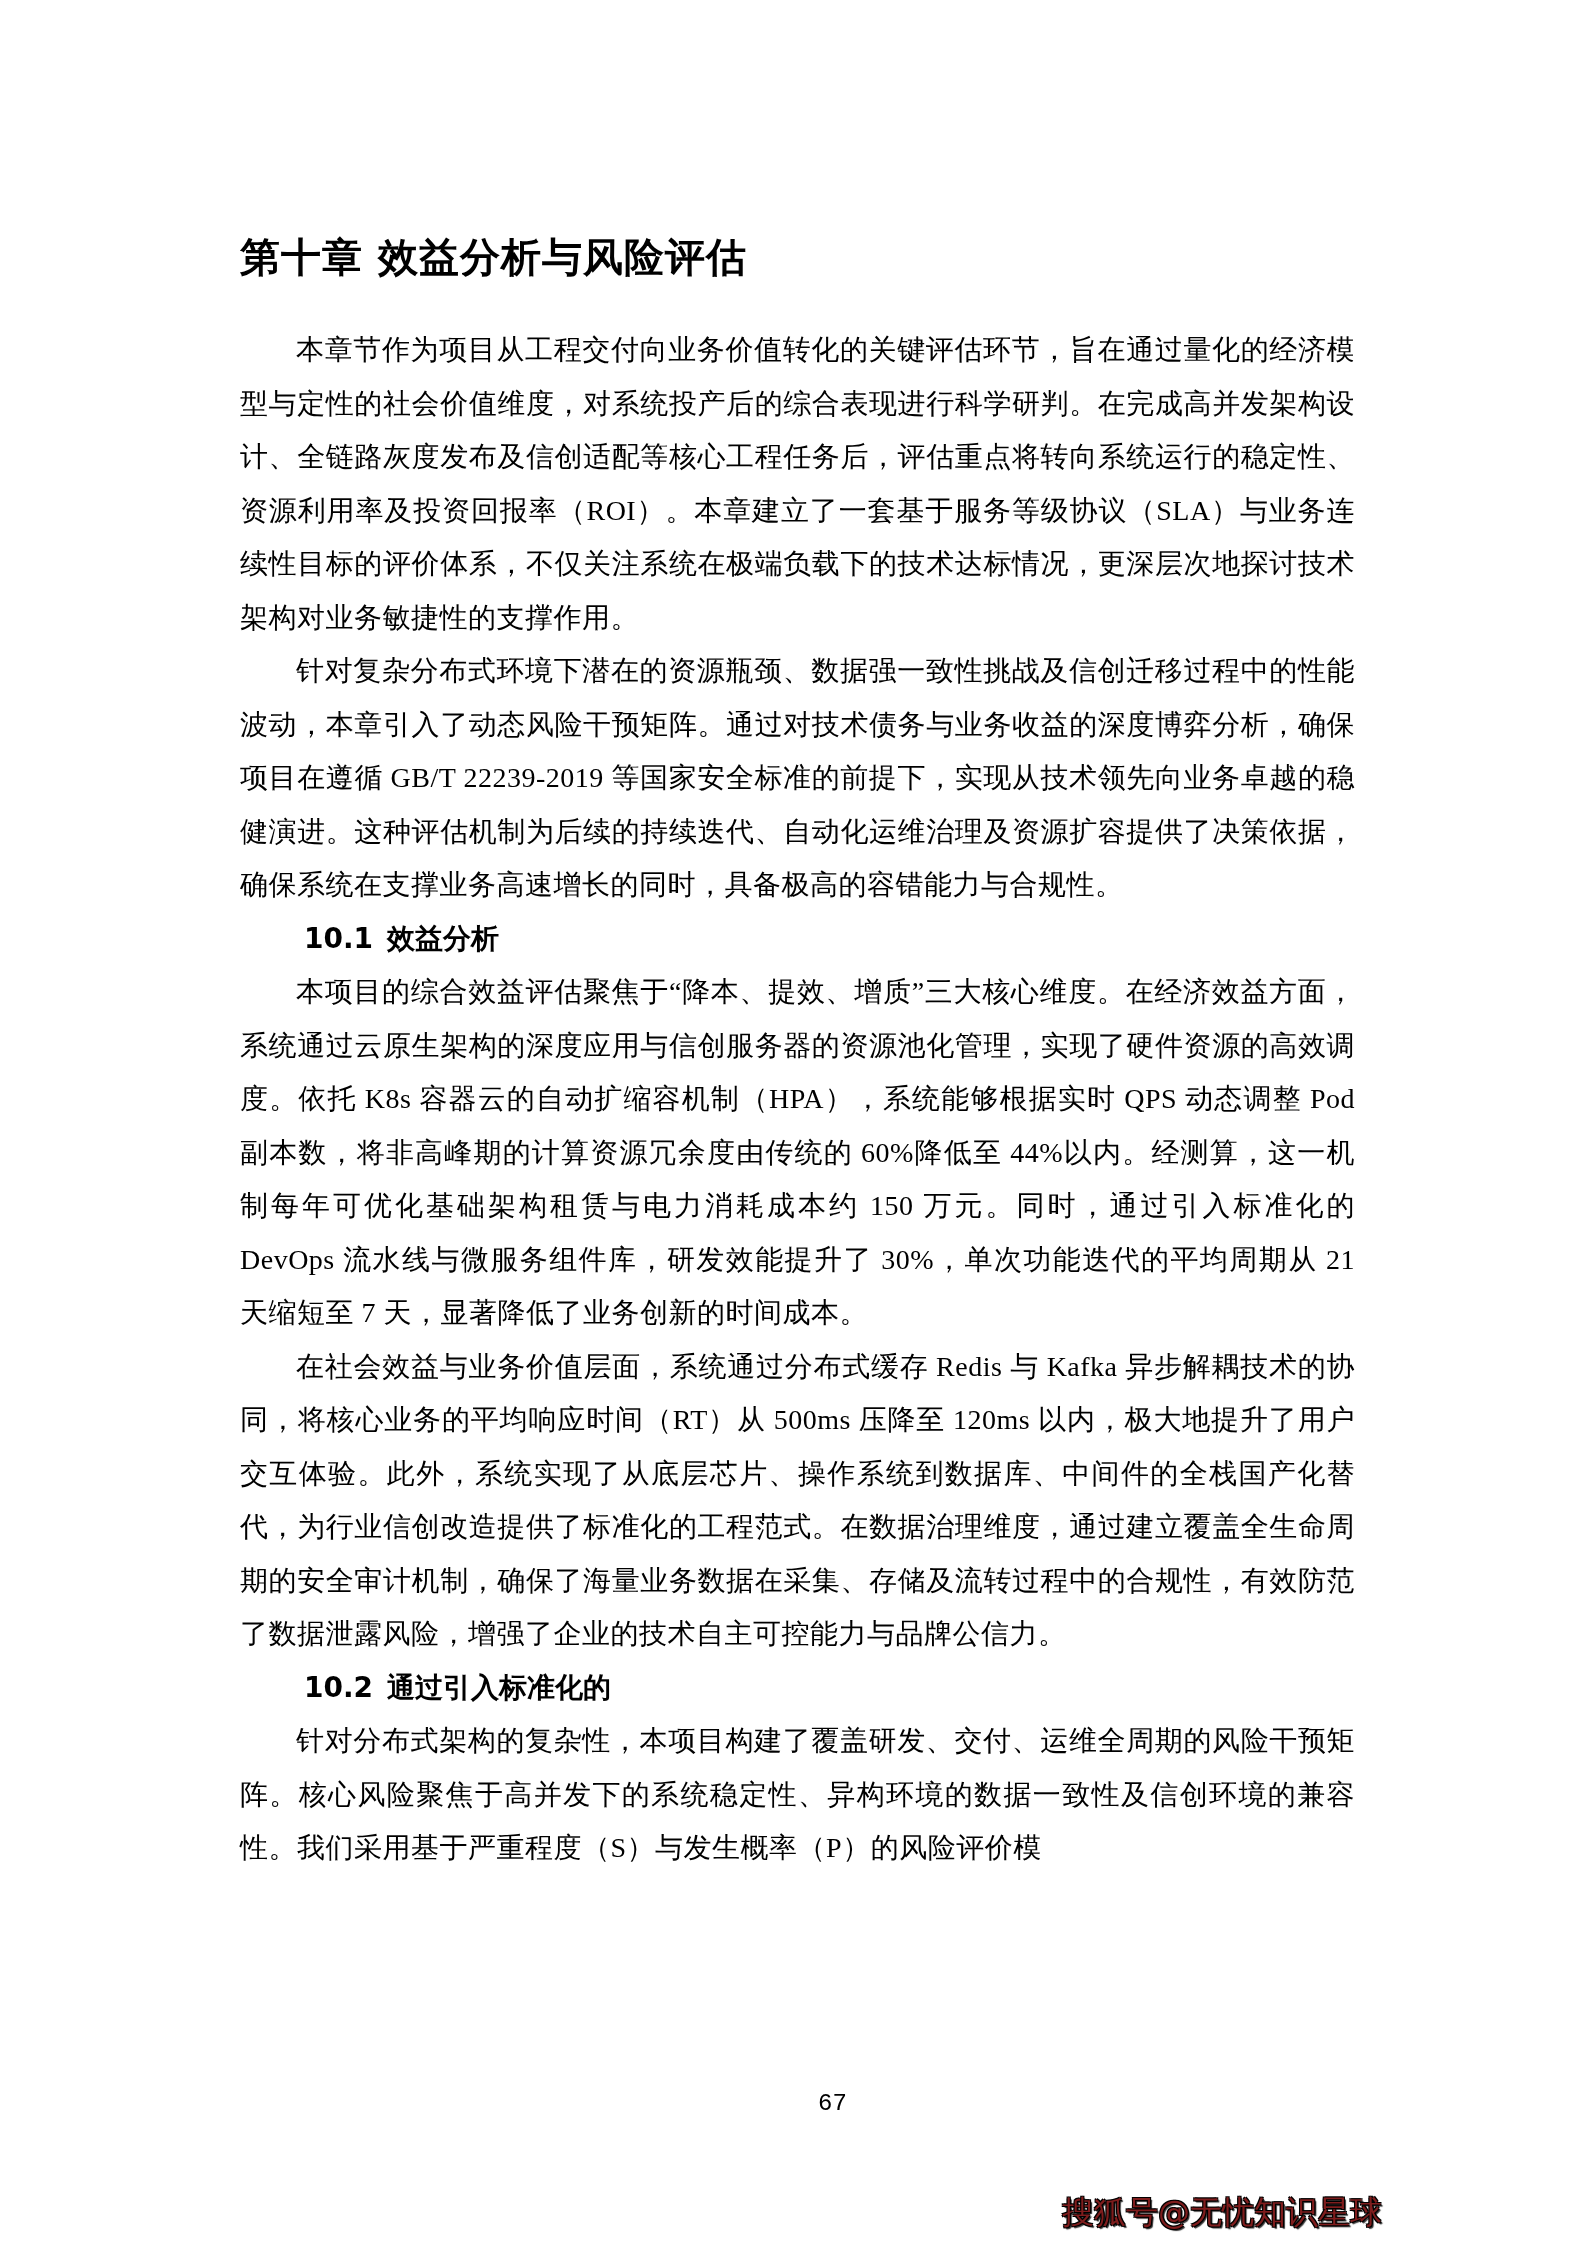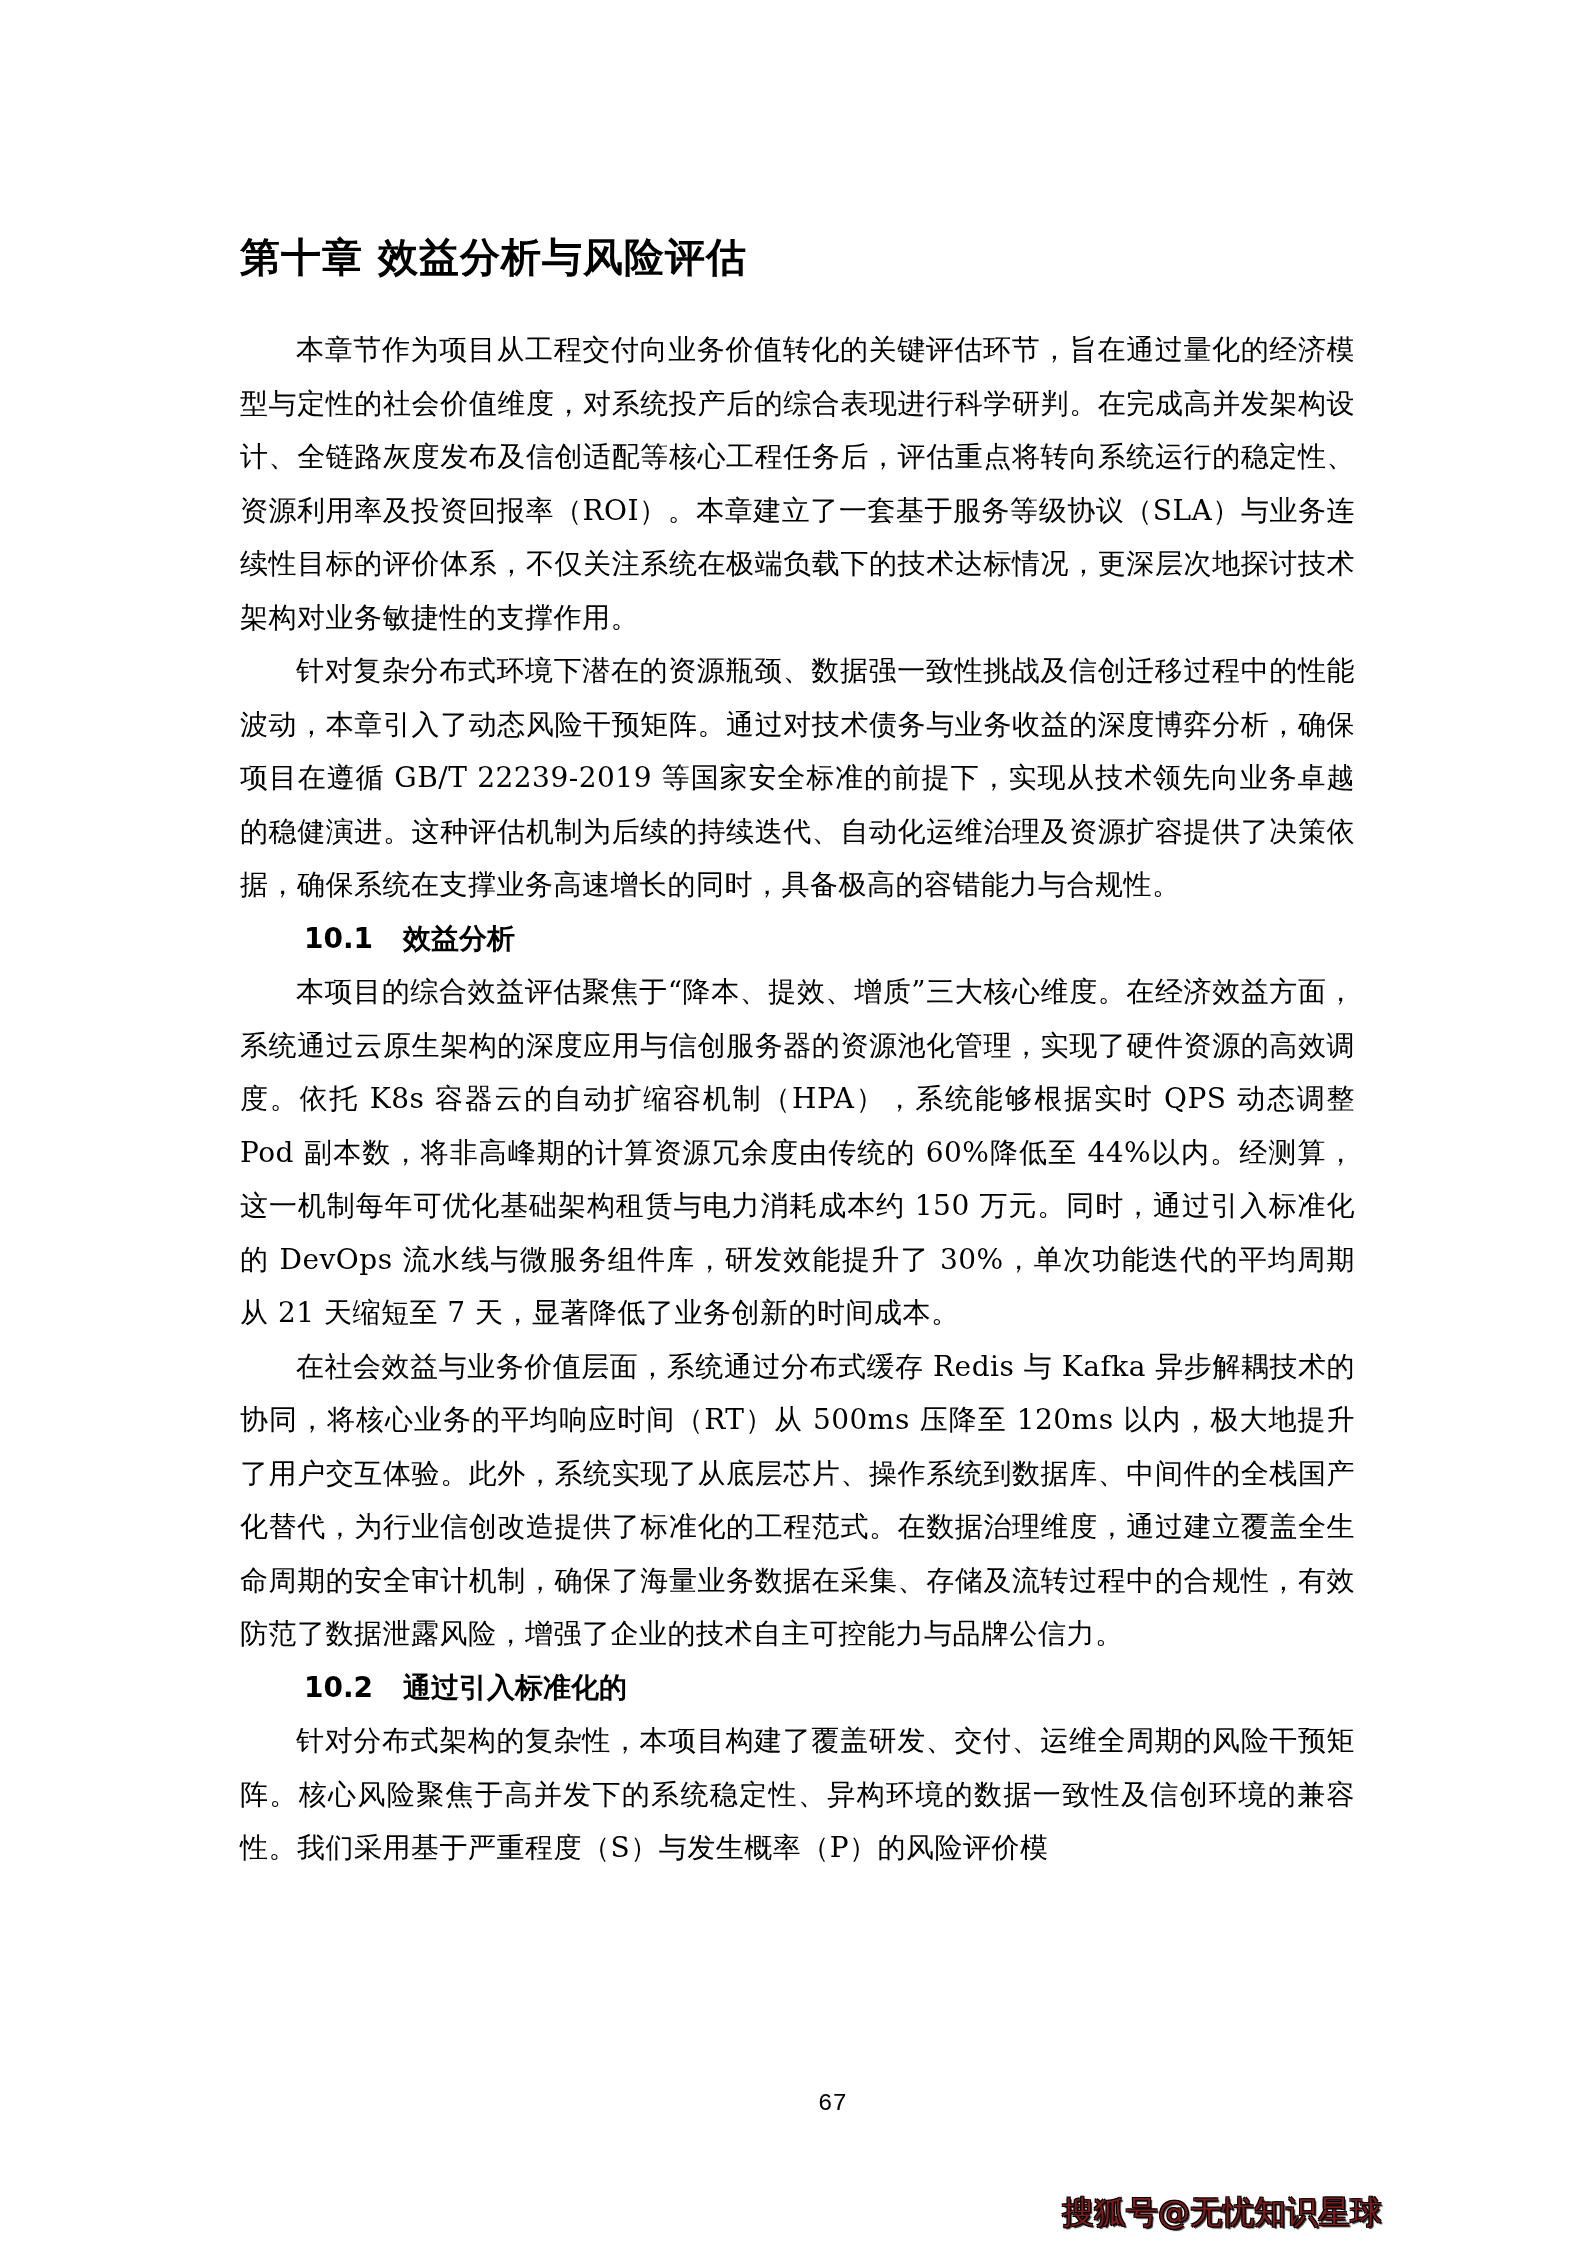--- a/index.html
+++ b/index.html
@@ -38,32 +38,33 @@
       left: 240px;
       width: 1115px;
     }
     .para {
       font-size: 28px;
       line-height: 53.5px;
       margin: 0;
       text-indent: 56px;
       text-align: justify;
       letter-spacing: 0.5px;
+      font-family: Liberation Serif, serif;
     }
     .section-heading {
       font-family: "DejaVu Sans", "Liberation Sans", sans-serif;
       font-size: 28px;
       line-height: 53.5px;
       margin: 0;
       padding-left: 64px;
       white-space: nowrap;
     }
     .section-heading .num {
       font-weight: bold;
-      margin-right: 30px;
+      margin-right: 14px;
     }
     .page-number {
       position: absolute;
       left: 818px;
       top: 2092px;
       font-family: Liberation Mono, monospace;
       font-size: 24px;
       line-height: 24px;
     }
     .watermark {

